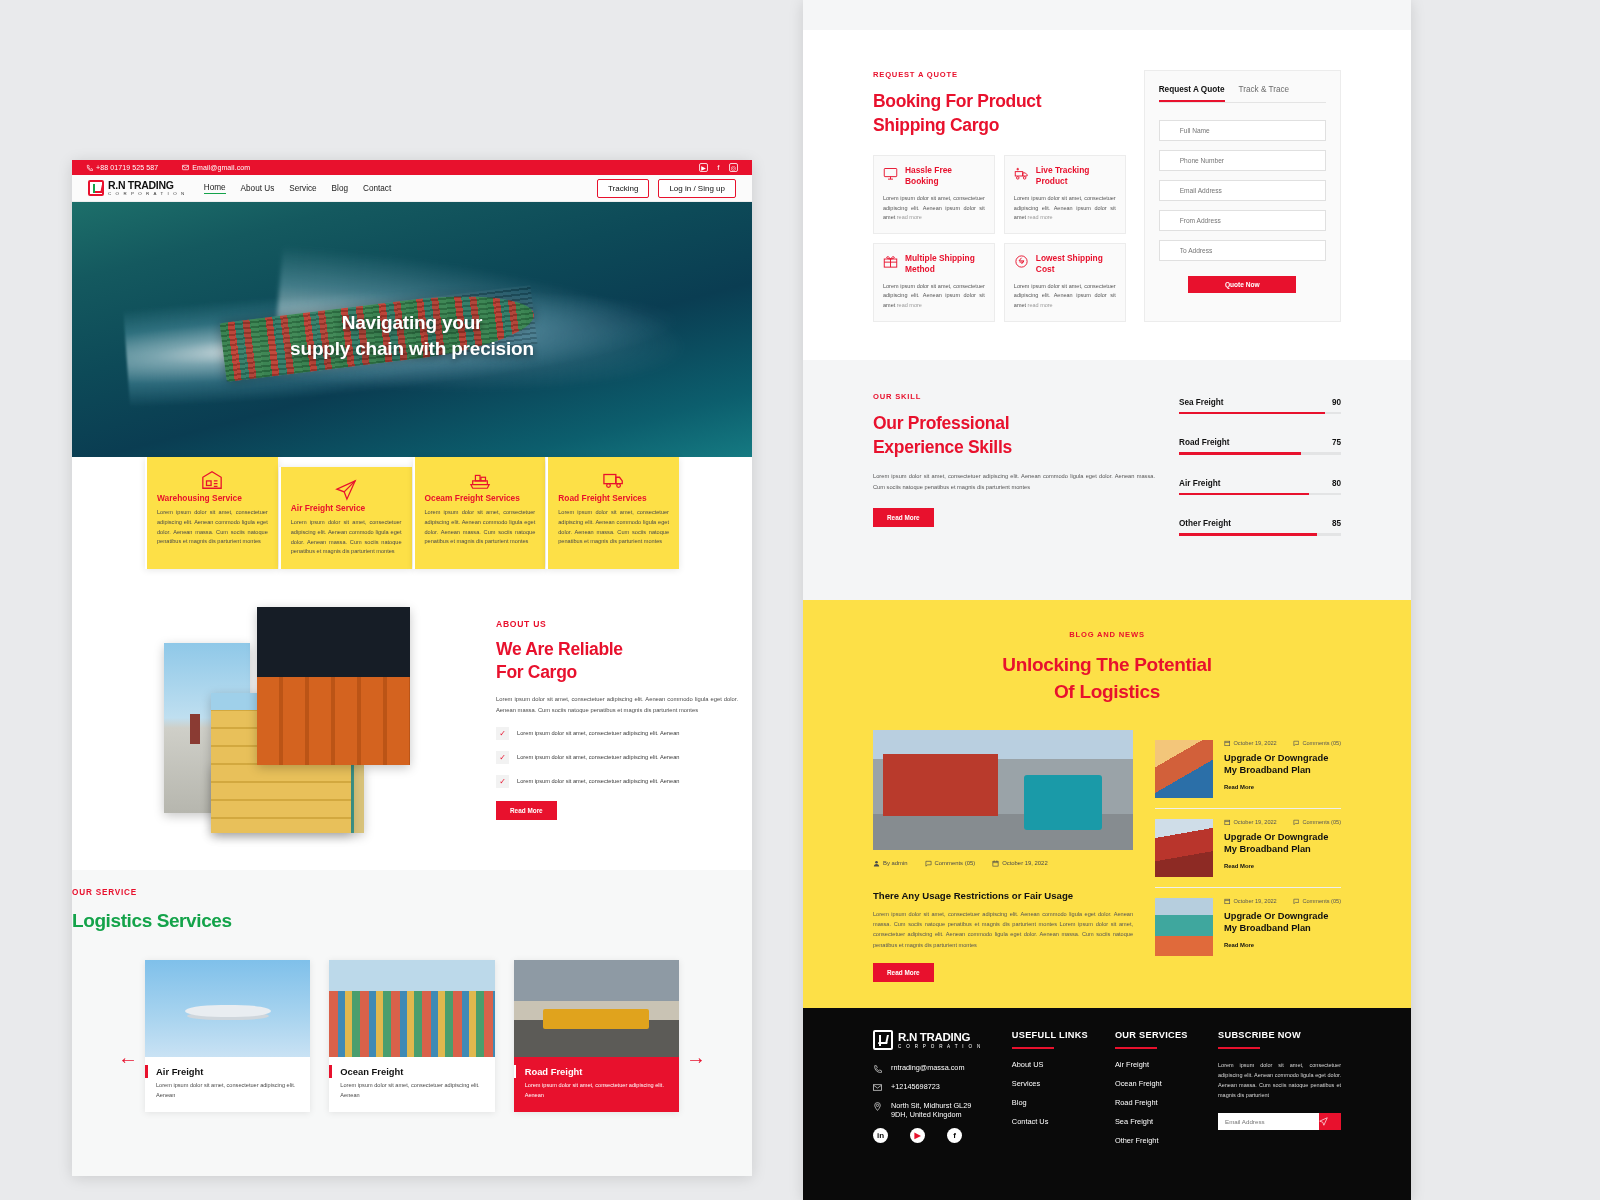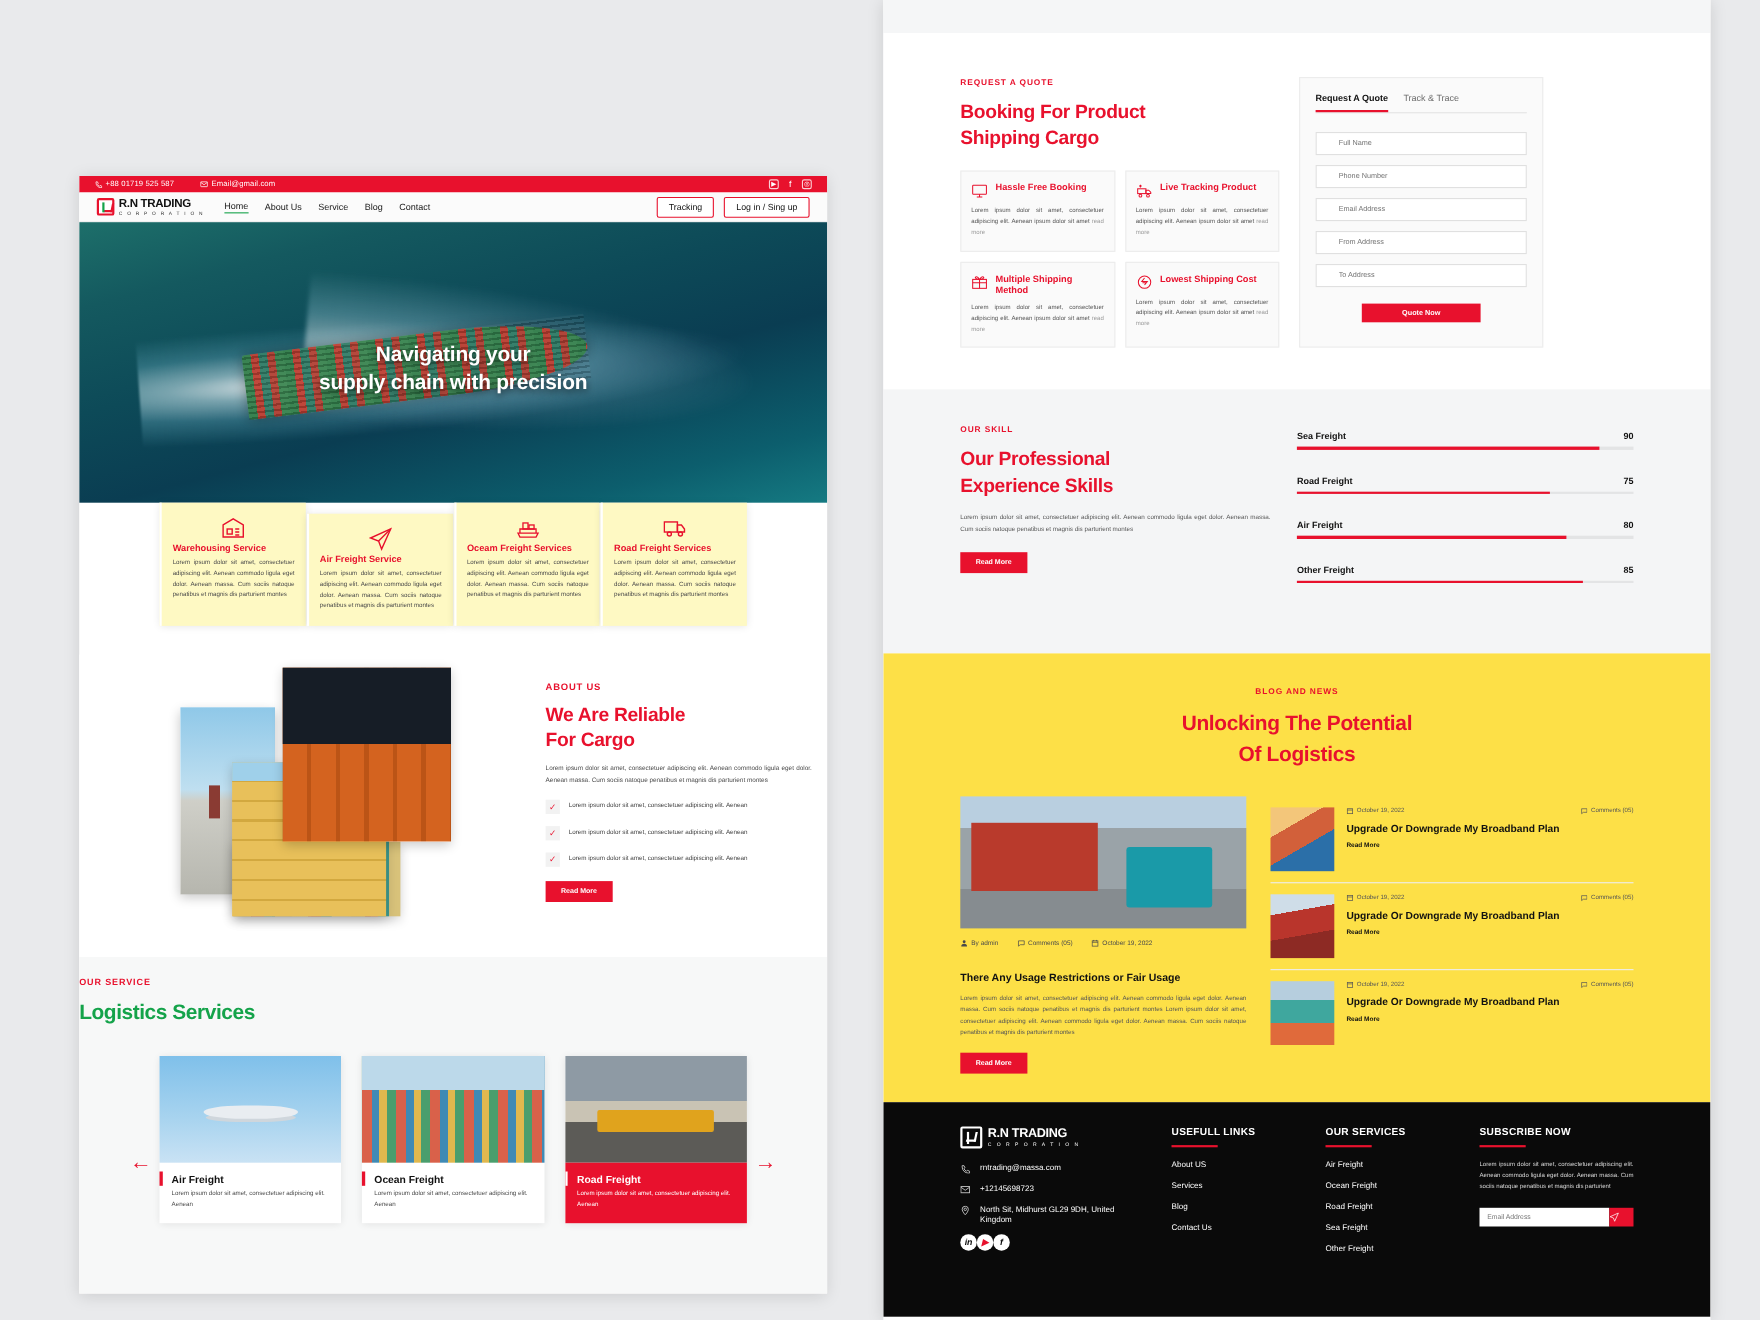--- a/index.html
+++ b/index.html
@@ -90,21 +90,21 @@
     background: repeating-linear-gradient(0deg, rgba(0,0,0,.18) 0 2px, rgba(255,255,255,.05) 2px 5px);
   }
   .hero-title {
     position: absolute; left: 0; right: 0; top: 108px; text-align: center;
     color: #fff; font-size: 19px; font-weight: bold; line-height: 1.35;
     text-shadow: 0 2px 7px rgba(0,0,0,.6); letter-spacing: -.2px;
   }
   
   .svc-strip { position: absolute; left: 0; right: 0; top: 297px; display: flex; padding: 0 73px; gap: 1px; }
   .svc-card {
-    width: 133px; background: #fef9c3; border-left: 2.5px solid #fff; padding: 10px 10px 12px 10px;
+    width: 133px; background: #fde047; border-left: 2.5px solid #fff; padding: 10px 10px 12px 10px;
     box-shadow: 0 1px 7px rgba(0,0,0,.10); position: relative;
   }
   .svc-card.offset { margin-top: 10px; }
   .svc-ico { height: 26px; display: flex; align-items: center; justify-content: center; color: #e8112d; }
   .svc-title { color: #e8112d; font-size: 8.4px; font-weight: bold; margin-bottom: 5px; }
   .svc-body { font-size: 5.6px; line-height: 1.75; color: #4a4a4a; text-align: justify; }
   
   .about-sec { position: absolute; left: 0; top: 435px; width: 100%; height: 275px; background: #fff; }
   .collage { position: absolute; left: 92px; top: 12px; width: 248px; height: 226px; }
   .col-img { position: absolute; box-shadow: 0 3px 10px rgba(0,0,0,.22); }
@@ -163,21 +163,21 @@
   .scard.featured .scard-title, .scard.featured .scard-txt { color: #fff; }
   .scard.featured .scard-bar { background: #fff; }
   .carousel-arrow {
     position: absolute; top: 176px; color: #e8112d; font-size: 20px; cursor: pointer; user-select: none;
   }
   .ca-left { left: 46px; }
   .ca-right { right: 46px; }
 
   
   .right-panel {
-    position: absolute; left: 803px; top: 0; width: 752px; height: 1200px;
+    position: absolute; left: 803px; top: 0; width: 608px; height: 1200px;
     background: #fff; overflow: hidden; box-shadow: 0 2px 14px rgba(0,0,0,.13);
   }
   .rp-top-gap { height: 30px; background: #f5f6f7; }
   
   .quote-sec { padding: 40px 70px 38px; background: #fff; display: flex; gap: 18px; }
   .quote-left { width: 290px; }
   .quote-eyebrow { color: #e8112d; font-size: 7.6px; font-weight: bold; letter-spacing: .8px; }
   .quote-h2 { color: #e8112d; font-size: 17.5px; font-weight: bold; line-height: 1.35; margin-top: 11px; letter-spacing: -.3px; }
   .feat-grid { display: grid; grid-template-columns: 1fr 1fr; gap: 9px; margin-top: 18px; }
   .feat-card { background: #fafafa; border: 1px solid #ececec; padding: 9px 9px 10px; }
@@ -243,21 +243,21 @@
   .f-brand { display: flex; align-items: center; gap: 5px; }
   .f-mark { width: 20px; height: 20px; border: 2px solid #fff; border-radius: 2px; position: relative; flex: none; }
   .f-mark::before { content:""; position:absolute; left:4px; top:3px; width:7px; height:7px;
     border-right:2px solid #fff; border-bottom:2px solid #fff; transform: skewX(-12deg); }
   .f-mark::after { content:""; position:absolute; left:4px; top:3px; width:2px; height:11px; background:#fff; }
   .f-name { font-size: 11.5px; font-weight: bold; letter-spacing: -.3px; }
   .f-sub { font-size: 4.6px; letter-spacing: 1.8px; margin-top: 1px; }
   .f-contact { margin-top: 13px; }
   .f-crow { display: flex; gap: 9px; align-items: flex-start; margin-bottom: 9px; font-size: 7.3px; }
   .f-crow .ci { opacity: .75; flex: none; margin-top: 1px; }
-  .f-socials { display: flex; gap: 0; margin-top: 5px; font-style: italic; }
+  .f-socials { display: flex; gap: 22px; margin-top: 5px; }
   .f-soc { width: 15px; height: 15px; border-radius: 50%; background: #fff; color: #0a0a0a;
     display: flex; align-items: center; justify-content: center; font-size: 8px; font-weight: bold; }
   .f-soc.yt { background: #fff; color: #e8112d; }
   .f-col { width: 118px; }
   .f-h { font-size: 9.2px; font-weight: bold; letter-spacing: .3px; }
   .f-rule { width: 42px; height: 1.6px; background: #e8112d; margin: 7px 0 11px; }
   .f-link { font-size: 7.4px; margin-bottom: 10px; cursor: pointer; }
   .f-col4 { flex: 1; }
   .f-sub-txt { font-size: 5.5px; line-height: 1.85; color: #d7d7d7; text-align: justify; }
   .f-sub-form { display: flex; margin-top: 13px; height: 17px; }

